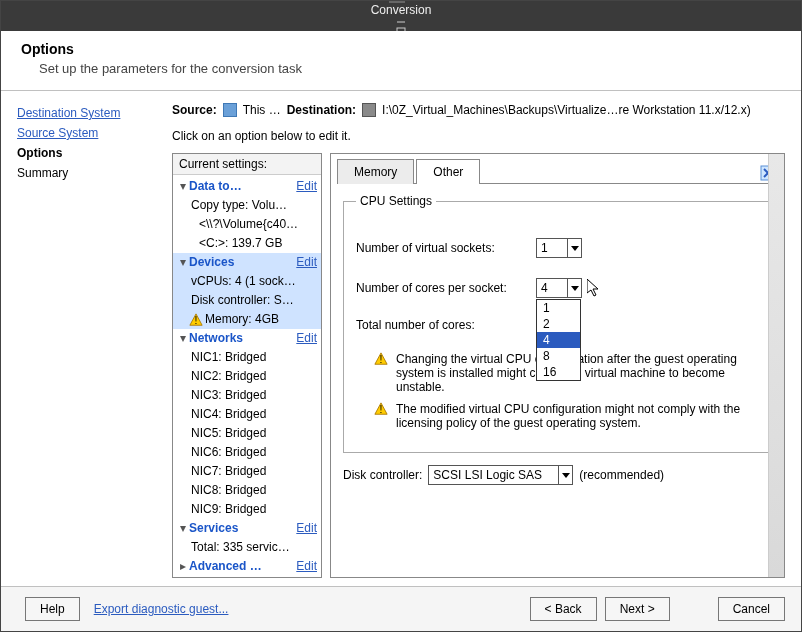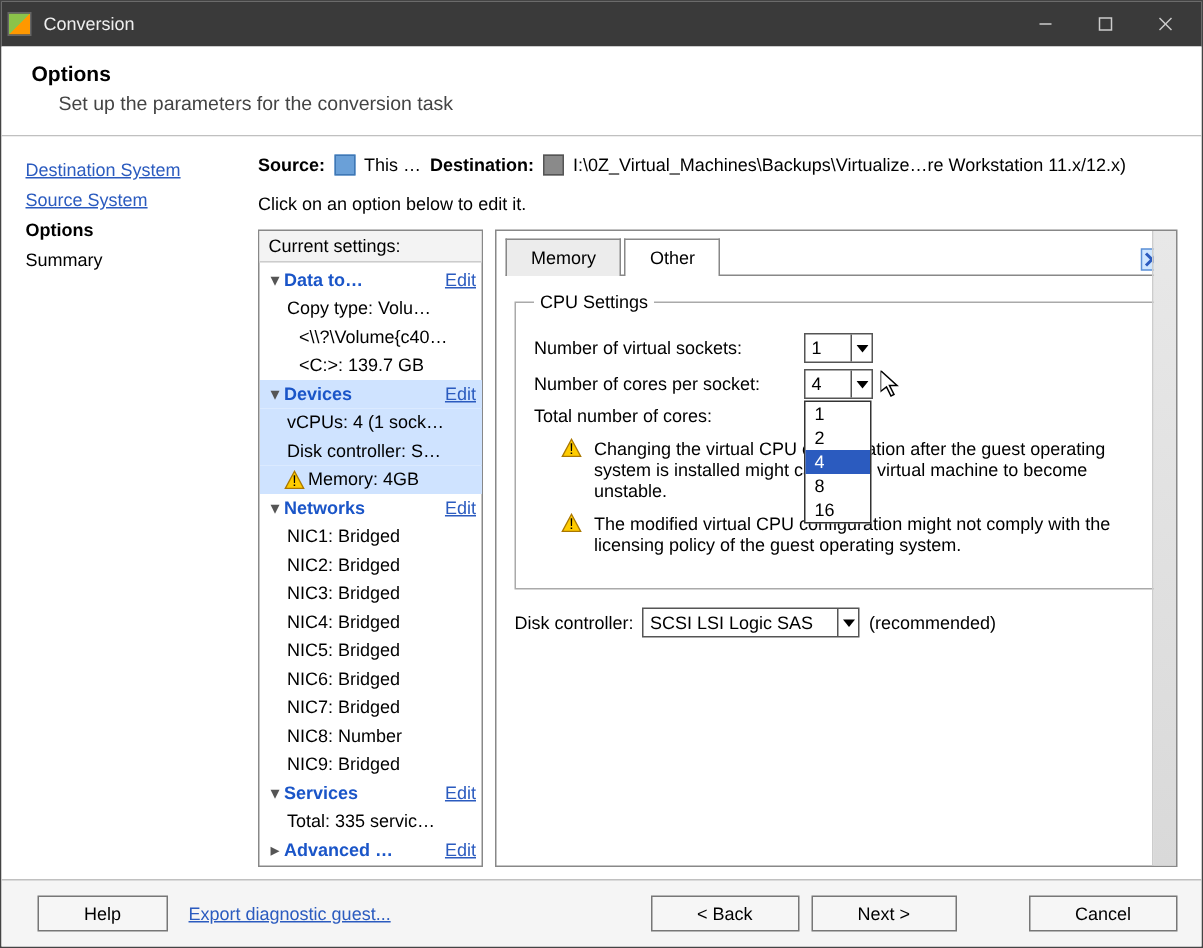--- a/index.html
+++ b/index.html
@@ -1,18 +1,18 @@
 <!DOCTYPE html>
 <html><head>
 <meta charset="utf-8">
 <style>
 * { box-sizing: border-box; margin: 0; padding: 0; font-family: "Segoe UI", Tahoma, sans-serif; font-size: 12px; }
 body { background: #e8e8e8; width: 802px; height: 632px; overflow: hidden; }
 .window { width: 802px; height: 632px; background: #f5f5f5; border: 1px solid #444; display: flex; flex-direction: column; }
-.titlebar { height: 30px; background: #3a3a3a; color: #eee; display: flex; align-items: center; padding: 0 4px; }
+.titlebar { height: 30px; background: #3a3a3a; color: #eee; display: flex; align-items: center; padding: 0 4px; flex-direction: column; }
 .titlebar .appicon { width: 16px; height: 16px; background: linear-gradient(135deg,#8bc34a 50%,#ff9800 50%); margin-right: 8px; border:1px solid #666;}
 .titlebar .title { flex: 1; font-size: 12px; }
 .winbtn { width: 40px; height: 30px; display:flex; align-items:center; justify-content:center; color:#ccc; cursor:pointer; }
 .winbtn svg { width:10px; height:10px; stroke:#ccc; stroke-width:1; fill:none;}
 .header { padding: 10px 20px 14px; border-bottom: 1px solid #c0c0c0; background:#fff; }
 .header h1 { font-size: 14px; font-weight: bold; }
 .header .sub { font-size: 13px; color:#444; margin: 4px 0 0 18px;}
 .main { flex:1; display:flex; background:#fff; padding:6px 10px 2px 10px; gap:0; min-height:0;}
 .navcol { width: 155px; padding: 6px 6px; }
 .navcol a { color:#2b5bbf; text-decoration: underline; display:block; line-height:20px; cursor:pointer;}
@@ -39,37 +39,37 @@
 .warnico svg{width:14px;height:14px;}
 .detailpanel { flex:1; border:1px solid #888; background:#fff; position:relative; display:flex; flex-direction:column; min-width:0;}
 .tabs { display:flex; border-bottom:1px solid #888; margin:4px 6px 0 6px;align-items:flex-end;}
 .tab { padding:5px 16px; border:1px solid #888; border-bottom:none; background:#ececec; margin-right:2px; cursor:pointer; position:relative; top:1px;}
 .tab.active { background:#fff; font-weight:normal;}
 .closex { margin-left:auto; width:18px;height:18px; cursor:pointer;}
 .closex svg{width:16px;height:16px;}
 .panelbody{ padding:10px 12px; flex:1;}
 fieldset.cpus { border:1px solid #aaa; padding:10px 12px 14px 12px;}
 fieldset.cpus legend{ padding:0 4px;}
-.formrow{ display:flex; align-items:center; margin:4px 0;}
+.formrow{ display:flex; align-items:center; margin:20px 0;}
 .formrow label{ width:180px;}
 .selbox{ width:46px; height:20px; border:1px solid #555; background:#fff; display:flex;align-items:center;}
 .selbox .v{flex:1;padding:0 4px;}
 .selbox .ar{width:14px;height:100%;border-left:1px solid #555;display:flex;align-items:center;justify-content:center;}
 .selbox .ar svg{width:8px;height:8px;}
 .warnings{ margin:8px 0 0 0;}
 .warnrow{ display:flex; gap:6px; margin:4px 0 8px 18px;}
 .warnrow .wtxt{ flex:1;}
 .diskrow{ display:flex; align-items:center; gap:6px; margin-top:12px;}
 .widesel{ width:145px;}
 .dropdown{ position:absolute; border:1px solid #333; background:#fff; z-index:20; width:45px;}
 .dropdown .opt{ padding:1px 6px; cursor:pointer;}
 .dropdown .opt.sel{ background:#2b5bbf; color:#fff;}
 .footer{ border-top:1px solid #c0c0c0; background:#f5f5f5; padding:10px 16px; display:flex; align-items:center;}
 .diag{ color:#2b5bbf; text-decoration:underline; cursor:pointer; margin-left:14px;}
-.btn{ border:1px solid #777; background:#f6f6f6; padding:4px 30px; cursor:pointer; margin-left:8px;}
+.btn{ border:1px solid #777; background:#f6f6f6; padding:4px 14px; cursor:pointer; margin-left:8px;}
 .sbshadow{ position:absolute; right:0; top:0; bottom:0; width:16px; background:linear-gradient(to bottom,#e8e8e8,#d9d9d9); border-left:1px solid #ccc;}
 .cursor{position:absolute; width:16px;height:20px; z-index:30;}
 </style>
 </head>
 <body>
 
 <div class="window">
   <div class="titlebar">
     <span class="appicon"></span>
     <span class="title">Conversion</span>
@@ -188,21 +188,21 @@
             <div class="tree-row">
                 <span class="ind" style="width:14px"></span>
                 <span class="txt">NIC6: Bridged</span>
               </div>
             <div class="tree-row">
                 <span class="ind" style="width:14px"></span>
                 <span class="txt">NIC7: Bridged</span>
               </div>
             <div class="tree-row">
                 <span class="ind" style="width:14px"></span>
-                <span class="txt">NIC8: Number</span>
+                <span class="txt">NIC8: Bridged</span>
               </div>
             <div class="tree-row">
                 <span class="ind" style="width:14px"></span>
                 <span class="txt">NIC9: Bridged</span>
               </div>
             <div class="tree-row">
                 <span class="chev">▾</span>
                 <span class="txt bold">Services</span>
                 <span class="edit">Edit</span>
               </div>

